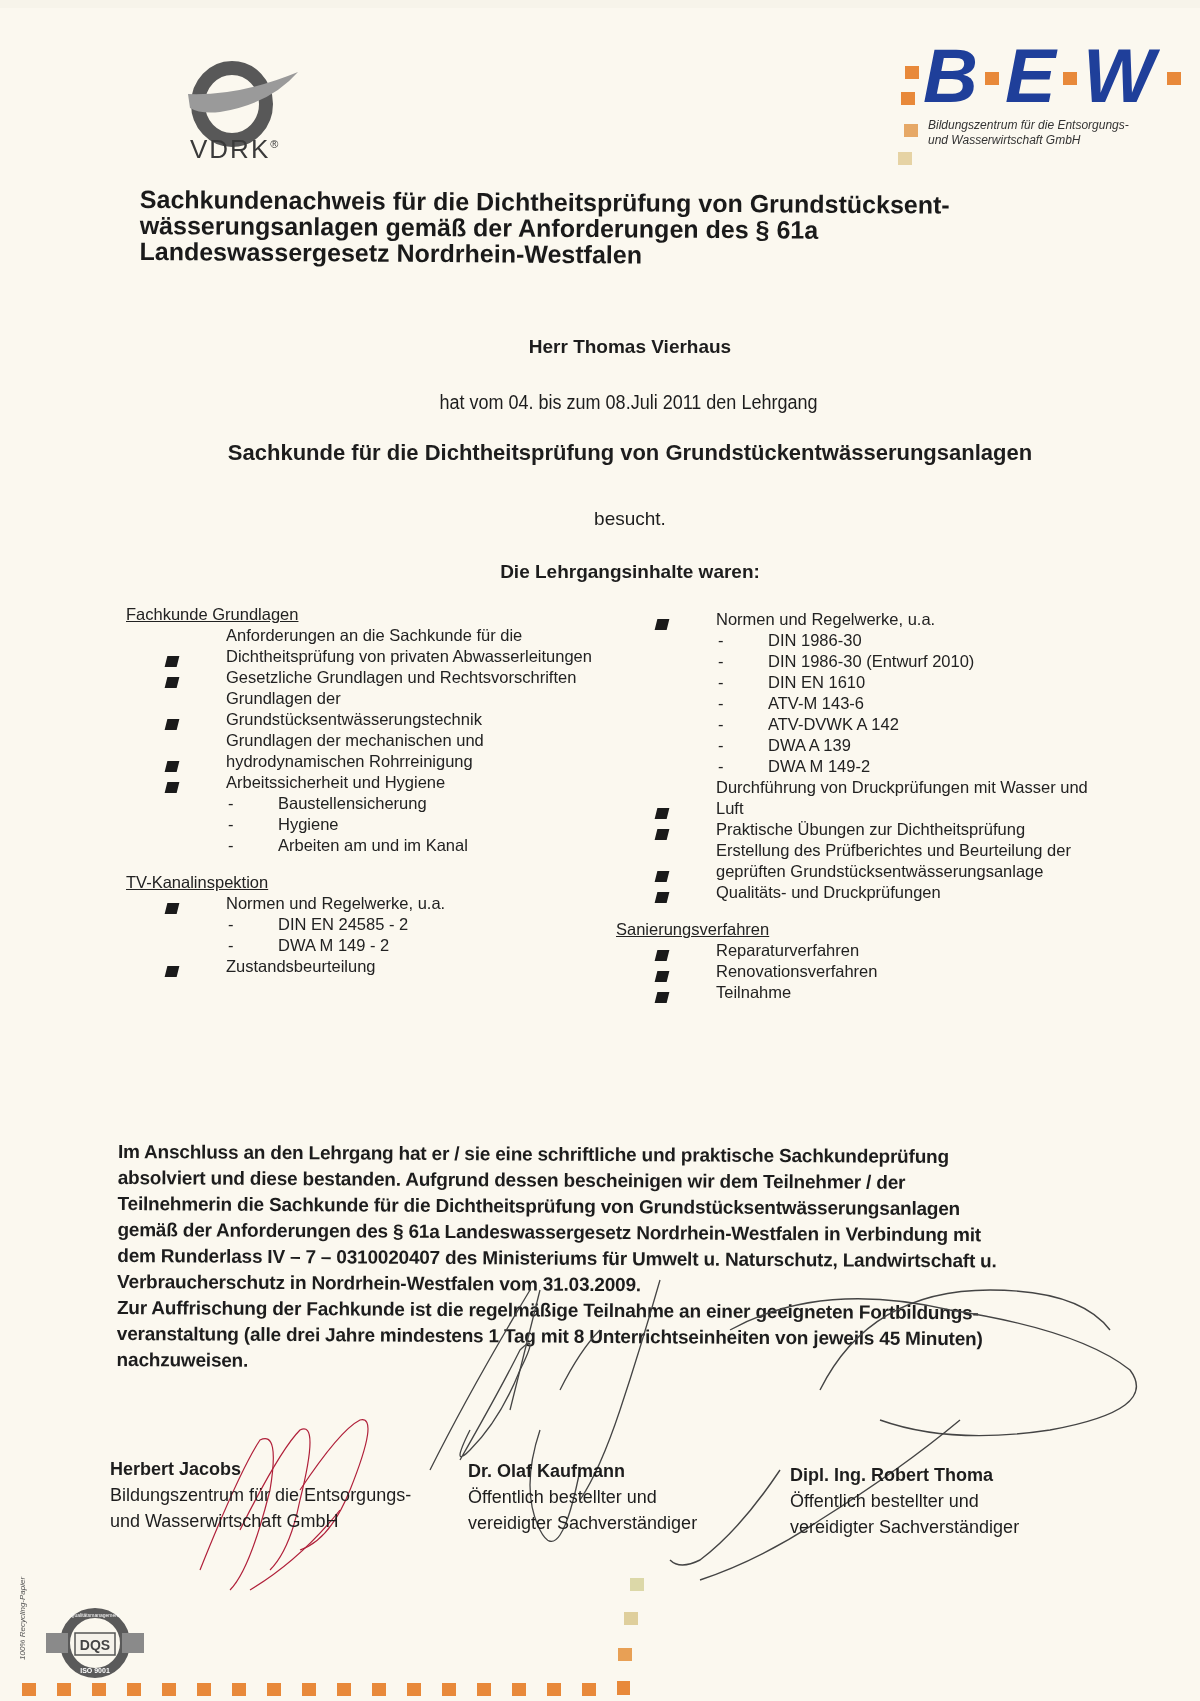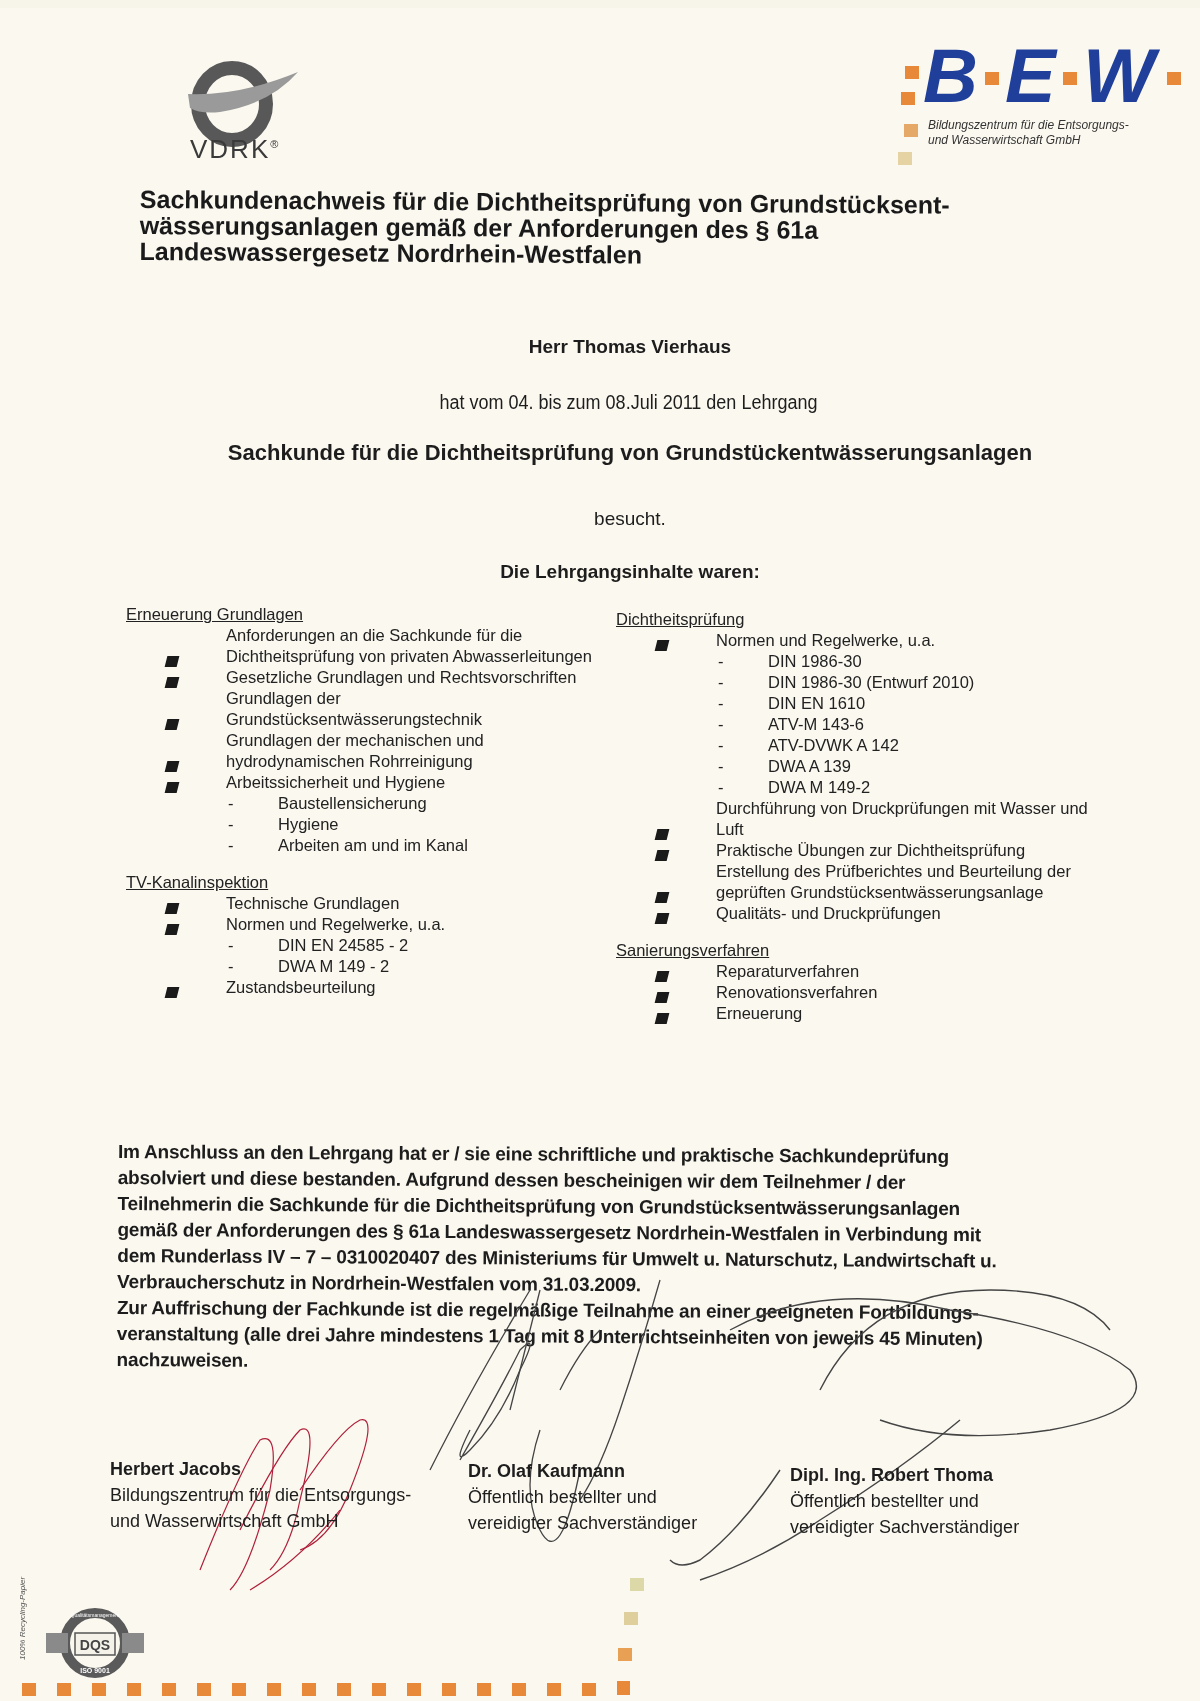--- a/index.html
+++ b/index.html
@@ -101,21 +101,21 @@
 </div>
 
 <div class="abs center-line recipient">Herr Thomas Vierhaus</div>
 <div class="abs center-line period">hat vom 04. bis zum 08.Juli 2011 den Lehrgang</div>
 <div class="abs center-line course">Sachkunde für die Dichtheitsprüfung von Grundstückentwässerungsanlagen</div>
 <div class="abs center-line visited">besucht.</div>
 <div class="abs center-line contents-head">Die Lehrgangsinhalte waren:</div>
 
 <div class="abs col col-left">
   <div class="section">
-    <span class="section-title">Erneuerung Grundlagen</span>
+    <span class="section-title">Fachkunde Grundlagen</span>
     <div class="bullet">
         <span class="bullet-mark"></span>
         <span class="bullet-text">Anforderungen an die Sachkunde für die Dichtheitsprüfung von privaten Abwasserleitungen</span>
       </div>
     <div class="bullet">
         <span class="bullet-mark"></span>
         <span class="bullet-text">Gesetzliche Grundlagen und Rechtsvorschriften</span>
       </div>
     <div class="bullet">
         <span class="bullet-mark"></span>
@@ -139,44 +139,39 @@
       </div>
     <div class="dash">
         <span class="dash-mark">-</span>
         <span>Arbeiten am und im Kanal</span>
       </div>
   </div>
   <div class="section" style="margin-top:14px;">
     <span class="section-title">TV-Kanalinspektion</span>
     <div class="bullet">
         <span class="bullet-mark"></span>
-        <span class="bullet-text">Technische Grundlagen</span>
-      </div>
-    <div class="bullet">
-        <span class="bullet-mark"></span>
         <span class="bullet-text">Normen und Regelwerke, u.a.</span>
       </div>
     <div class="dash">
         <span class="dash-mark">-</span>
         <span>DIN EN 24585 - 2</span>
       </div>
     <div class="dash">
         <span class="dash-mark">-</span>
         <span>DWA M 149 - 2</span>
       </div>
     <div class="bullet">
         <span class="bullet-mark"></span>
         <span class="bullet-text">Zustandsbeurteilung</span>
       </div>
   </div>
 </div>
 
 <div class="abs col col-right">
   <div class="section">
-    <span class="section-title">Dichtheitsprüfung</span>
     <div class="bullet">
         <span class="bullet-mark"></span>
         <span class="bullet-text">Normen und Regelwerke, u.a.</span>
       </div>
     <div class="dash">
         <span class="dash-mark">-</span>
         <span>DIN 1986-30</span>
       </div>
     <div class="dash">
         <span class="dash-mark">-</span>
@@ -224,21 +219,21 @@
     <div class="bullet">
         <span class="bullet-mark"></span>
         <span class="bullet-text">Reparaturverfahren</span>
       </div>
     <div class="bullet">
         <span class="bullet-mark"></span>
         <span class="bullet-text">Renovationsverfahren</span>
       </div>
     <div class="bullet">
         <span class="bullet-mark"></span>
-        <span class="bullet-text">Erneuerung</span>
+        <span class="bullet-text">Teilnahme</span>
       </div>
   </div>
 </div>
 
 <div class="abs para">
   <div>Im Anschluss an den Lehrgang hat er / sie eine schriftliche und praktische Sachkundeprüfung</div>
   <div>absolviert und diese bestanden. Aufgrund dessen bescheinigen wir dem Teilnehmer / der</div>
   <div>Teilnehmerin die Sachkunde für die Dichtheitsprüfung von Grundstücksentwässerungsanlagen</div>
   <div>gemäß der Anforderungen des § 61a Landeswassergesetz Nordrhein-Westfalen in Verbindung mit</div>
   <div>dem Runderlass IV – 7 – 0310020407 des Ministeriums für Umwelt u. Naturschutz, Landwirtschaft u.</div>

